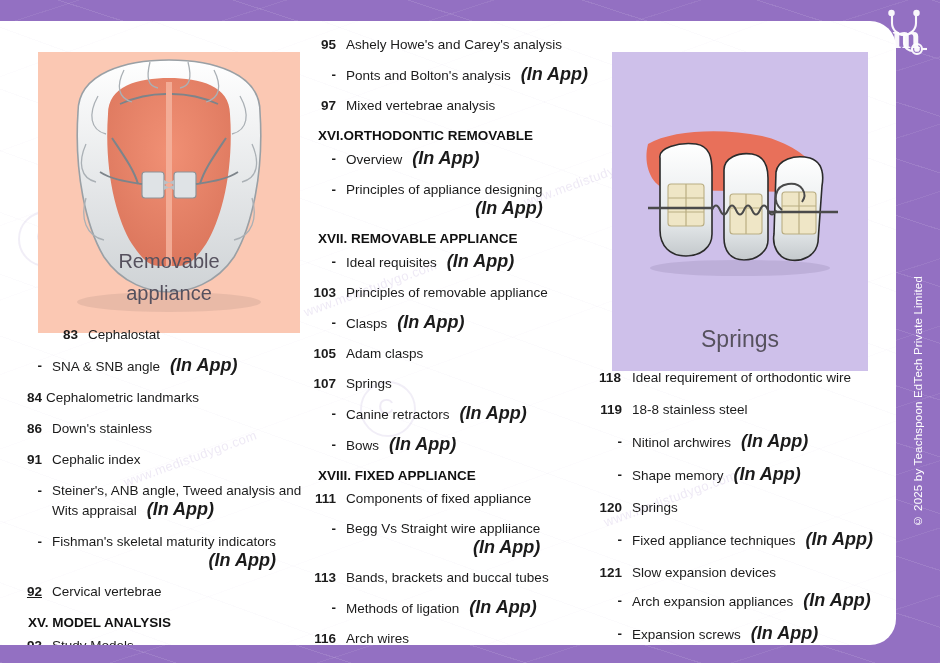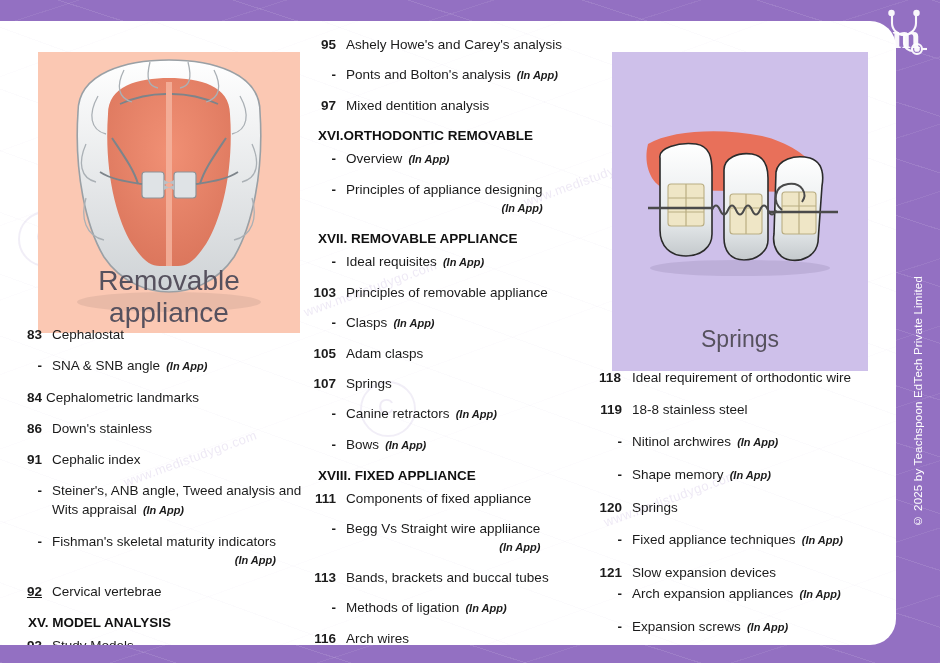--- a/index.html
+++ b/index.html
@@ -69,40 +69,40 @@
   #pic-removable{
     position:absolute;left:38px;top:31px;width:262px;height:281px;background:#fbc8b3;
   }
   #pic-springs{
     position:absolute;left:612px;top:31px;width:256px;height:319px;background:#cec0ea;
   }
   .pic-caption{
     position:absolute;left:0;right:0;text-align:center;
     color:#56515e;font-weight:400;
   }
-  #cap-removable{bottom:4px;font-size:28px;line-height:32px;margin-top:10px;}
+  #cap-removable{bottom:24px;font-size:20px;line-height:32px;margin-top:10px;}
   #cap-springs{bottom:16px;font-size:23px;line-height:32px;}
 
   .pic-art{position:absolute;left:0;right:0;top:0;bottom:0;}
 
   
   .toc{position:absolute;left:0;right:0;}
   .row{display:flex;align-items:flex-start;margin-bottom:0;}
   .num{
     flex:0 0 auto;text-align:right;font-weight:bold;font-size:13.5px;
     color:#1b1b1b;line-height:19px;
   }
   .dash{
     flex:0 0 auto;text-align:right;font-weight:bold;font-size:13.5px;
     color:#1b1b1b;line-height:19px;
   }
   .txt{
     font-size:13.5px;color:#1b1b1b;line-height:19px;
   }
-  .inapp{font-style:italic;font-weight:bold;font-size:11px;white-space:nowrap;}
+  .inapp{font-style:italic;font-weight:bold;font-size:18px;white-space:nowrap;}
   .head{
     font-weight:bold;font-size:13.5px;color:#111;line-height:19px;
   }
   .tag-below{display:block;text-align:right;}
 </style>
 </head>
 <body>
 
 <div id="bg-watermark"></div>
 
@@ -218,21 +218,21 @@
       </g>
 
       <ellipse cx="128" cy="216" rx="90" ry="8" fill="#8b7aa8" opacity=".25"></ellipse>
     </svg>
     <div class="pic-caption" id="cap-springs">Springs</div>
   </div>
 
   <div class="col" id="col-left">
     <div class="toc" id="toc-left" style="top:304px;">
         <div class="row" style="margin-bottom: 12px;">
-          <div class="num" style="width: 20px; margin-right: 10px;">83</div>
+          <div class="num" style="width: 20px; margin-right: 10px; margin-left: 36px;">83</div>
           <div class="txt">Cephalostat</div>
         </div>
         <div class="row" style="margin-bottom: 12px;">
           <div class="dash" style="width: 20px; margin-right: 10px;">-</div>
           <div class="txt">SNA &amp; SNB angle<span class="inapp">&nbsp;&nbsp;(In App)</span></div>
         </div>
         <div class="row" style="margin-bottom: 12px;">
           <div class="num" style="width: 20px; margin-right: 4px;">84</div>
           <div class="txt">Cephalometric landmarks</div>
         </div>
@@ -269,21 +269,21 @@
         <div class="row" style="margin-bottom: 11px;">
           <div class="num" style="width: 24px; margin-right: 10px;">95</div>
           <div class="txt">Ashely Howe's and Carey's analysis</div>
         </div>
         <div class="row" style="margin-bottom: 11px;">
           <div class="dash" style="width: 24px; margin-right: 10px;">-</div>
           <div class="txt">Ponts and Bolton's analysis<span class="inapp">&nbsp;&nbsp;(In App)</span></div>
         </div>
         <div class="row" style="margin-bottom: 11px;">
           <div class="num" style="width: 24px; margin-right: 10px;">97</div>
-          <div class="txt">Mixed dentition analysis</div>
+          <div class="txt">Mixed vertebrae analysis</div>
         </div>
         <div class="head" style="margin: 9px 0px 4px 6px;">XVI.ORTHODONTIC REMOVABLE</div>
         <div class="row" style="margin-bottom: 11px;">
           <div class="dash" style="width: 24px; margin-right: 10px;">-</div>
           <div class="txt">Overview<span class="inapp">&nbsp;&nbsp;(In App)</span></div>
         </div>
         <div class="row" style="margin-bottom: 11px;">
           <div class="dash" style="width: 24px; margin-right: 10px;">-</div>
           <div class="txt">Principles of appliance designing<span class="inapp tag-below">(In App)</span></div>
         </div>
@@ -359,21 +359,21 @@
           <div class="txt">Shape memory<span class="inapp">&nbsp;&nbsp;(In App)</span></div>
         </div>
         <div class="row" style="margin-bottom: 13px;">
           <div class="num" style="width: 24px; margin-right: 10px;">120</div>
           <div class="txt">Springs</div>
         </div>
         <div class="row" style="margin-bottom: 13px;">
           <div class="dash" style="width: 24px; margin-right: 10px;">-</div>
           <div class="txt">Fixed appliance techniques<span class="inapp">&nbsp;&nbsp;(In App)</span></div>
         </div>
-        <div class="row" style="margin-bottom: 2px;">
+        <div class="row" style="margin-bottom: 9px;">
           <div class="num" style="width: 24px; margin-right: 10px;">121</div>
           <div class="txt">Slow expansion devices</div>
         </div>
         <div class="row" style="margin-bottom: 13px;">
           <div class="dash" style="width: 24px; margin-right: 10px;">-</div>
           <div class="txt">Arch expansion appliances<span class="inapp">&nbsp;&nbsp;(In App)</span></div>
         </div>
         <div class="row" style="margin-bottom: 13px;">
           <div class="dash" style="width: 24px; margin-right: 10px;">-</div>
           <div class="txt">Expansion screws<span class="inapp">&nbsp;&nbsp;(In App)</span></div>

